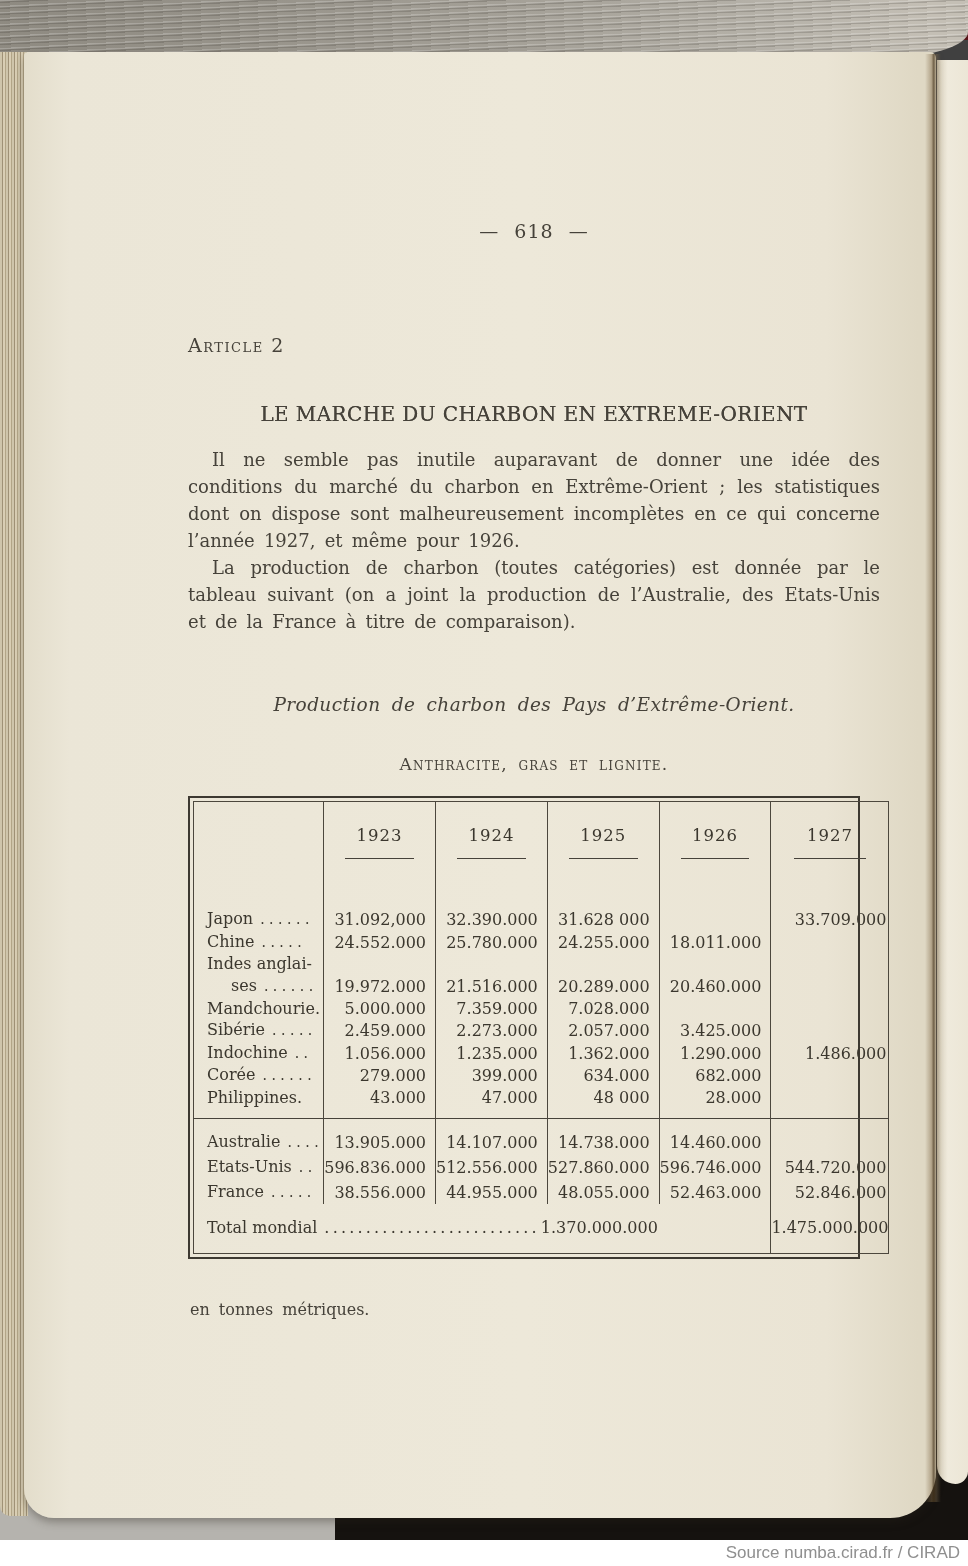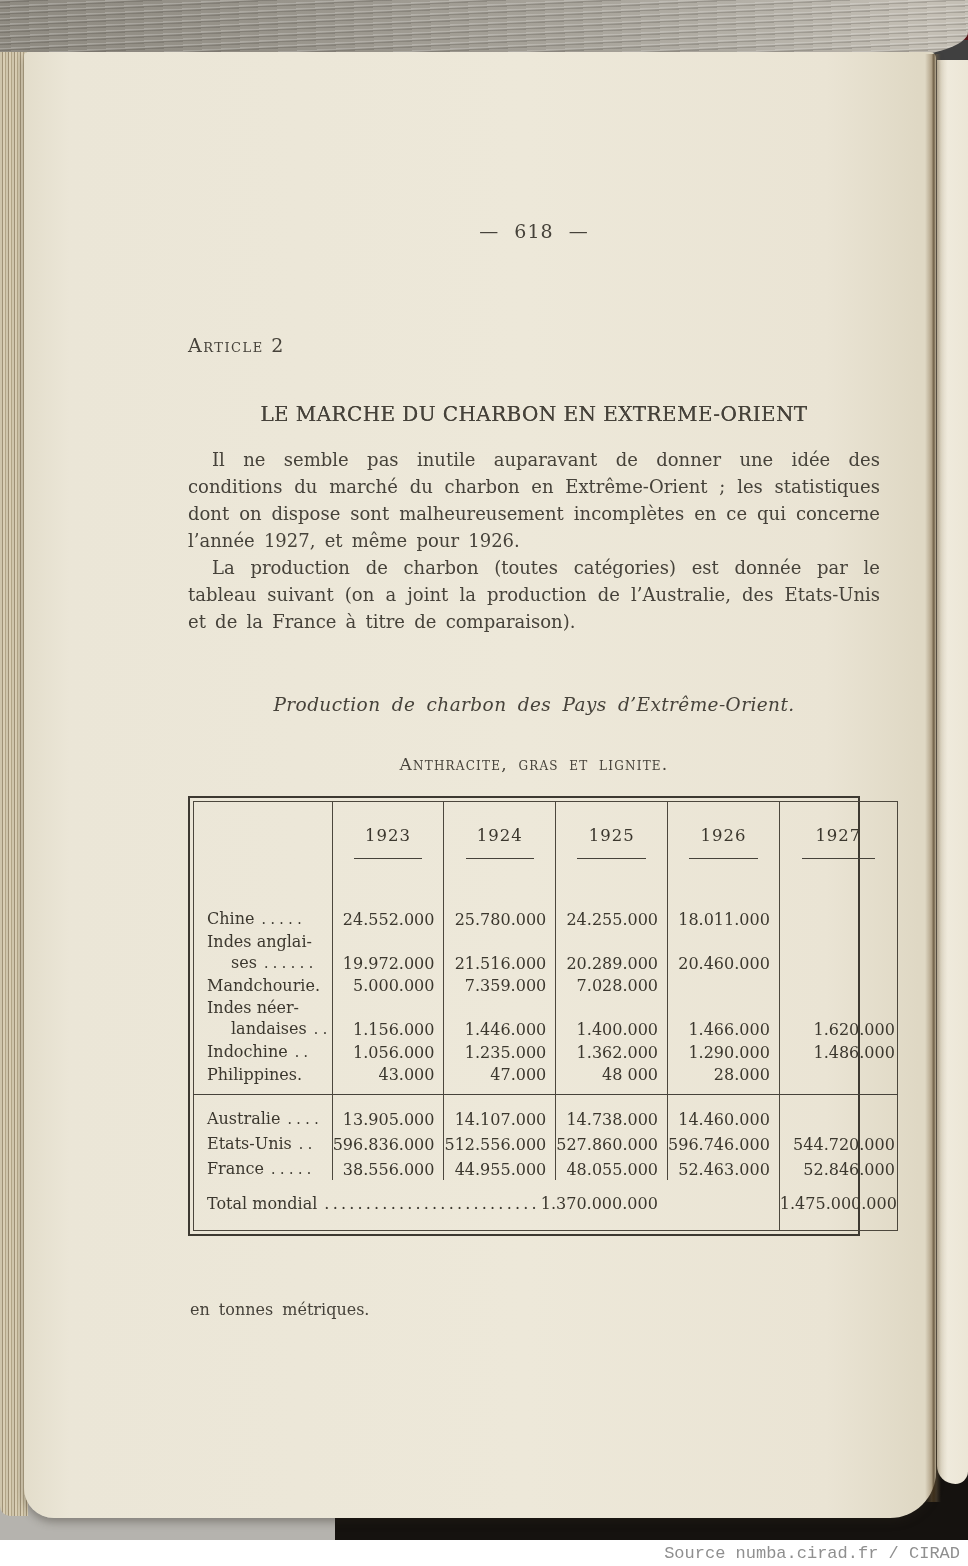--- a/index.html
+++ b/index.html
@@ -74,21 +74,21 @@
   tr.first2 td{border-top:1.5px solid #46423a;padding-top:10px;}
   tr.total td{padding-top:13px;padding-bottom:15px;vertical-align:middle;}
   td.total-cell{padding-left:13px;}
   .total-dots{letter-spacing:3.2px;margin:0 1px 0 7px;}
   td.tlast{text-align:right;padding-right:0;white-space:nowrap;}
 
   .footnote{position:absolute;top:1248px;left:2px;font-size:16px;word-spacing:4px;}
 
   
   .source-bar{position:absolute;left:0;top:1540px;width:968px;height:26px;background:#ffffff;z-index:9;
-    font-family:Liberation Mono, monospace;font-size:17px;color:#8f8f8f;
+    font-family:Liberation Sans, sans-serif;font-size:17px;color:#8f8f8f;
     display:flex;align-items:center;justify-content:flex-end;padding-right:8px;box-sizing:border-box;}
 </style>
 </head>
 <body>
 
 <div class="scene">
 
   <div class="top-edge"></div>
   <div class="red-cover"></div>
   <div class="red-cover-side"></div>
@@ -139,20 +139,30 @@
                 </th>
                 <th class="year-col">
                   <span class="yr">1927</span>
                   <span class="yr-rule"></span>
                 </th>
               </tr>
           </thead>
           <tbody id="table-body">
               <tr class="g1">
                 <td class="label-cell">
+                  <div><span>Japon</span><span class="dots">......</span></div>
+                </td>
+                <td class="num c0">31.092,000</td>
+                <td class="num c1">32.390.000</td>
+                <td class="num c2">31.628 000</td>
+                <td class="num c3"></td>
+                <td class="num c4">33.709.000</td>
+              </tr>
+              <tr class="g1">
+                <td class="label-cell">
                   <div><span>Chine</span><span class="dots">.....</span></div>
                 </td>
                 <td class="num c0">24.552.000</td>
                 <td class="num c1">25.780.000</td>
                 <td class="num c2">24.255.000</td>
                 <td class="num c3">18.011.000</td>
                 <td class="num c4"></td>
               </tr>
               <tr class="g1 two">
                 <td class="label-cell">
@@ -168,41 +178,50 @@
               <tr class="g1">
                 <td class="label-cell">
                   <div><span>Mandchourie.</span></div>
                 </td>
                 <td class="num c0">5.000.000</td>
                 <td class="num c1">7.359.000</td>
                 <td class="num c2">7.028.000</td>
                 <td class="num c3"></td>
                 <td class="num c4"></td>
               </tr>
-              <tr class="g1 two">
-                <td class="label-cell">
-                  <div class="l1">Indes néer-</div>
-                  <div class="l2"><span>landaises</span><span class="dots">..</span></div>
-                </td>
-                <td class="num c0">1.156.000</td>
-                <td class="num c1">1.446.000</td>
-                <td class="num c2">1.400.000</td>
-                <td class="num c3">1.466.000</td>
-                <td class="num c4">1.620.000</td>
+              <tr class="g1">
+                <td class="label-cell">
+                  <div><span>Sibérie</span><span class="dots">.....</span></div>
+                </td>
+                <td class="num c0">2.459.000</td>
+                <td class="num c1">2.273.000</td>
+                <td class="num c2">2.057.000</td>
+                <td class="num c3">3.425.000</td>
+                <td class="num c4"></td>
               </tr>
               <tr class="g1">
                 <td class="label-cell">
                   <div><span>Indochine</span><span class="dots">..</span></div>
                 </td>
                 <td class="num c0">1.056.000</td>
                 <td class="num c1">1.235.000</td>
                 <td class="num c2">1.362.000</td>
                 <td class="num c3">1.290.000</td>
                 <td class="num c4">1.486.000</td>
               </tr>
+              <tr class="g1">
+                <td class="label-cell">
+                  <div><span>Corée</span><span class="dots">......</span></div>
+                </td>
+                <td class="num c0">279.000</td>
+                <td class="num c1">399.000</td>
+                <td class="num c2">634.000</td>
+                <td class="num c3">682.000</td>
+                <td class="num c4"></td>
+              </tr>
               <tr class="g1 last1">
                 <td class="label-cell">
                   <div><span>Philippines.</span></div>
                 </td>
                 <td class="num c0">43.000</td>
                 <td class="num c1">47.000</td>
                 <td class="num c2">48 000</td>
                 <td class="num c3">28.000</td>
                 <td class="num c4"></td>
               </tr>

